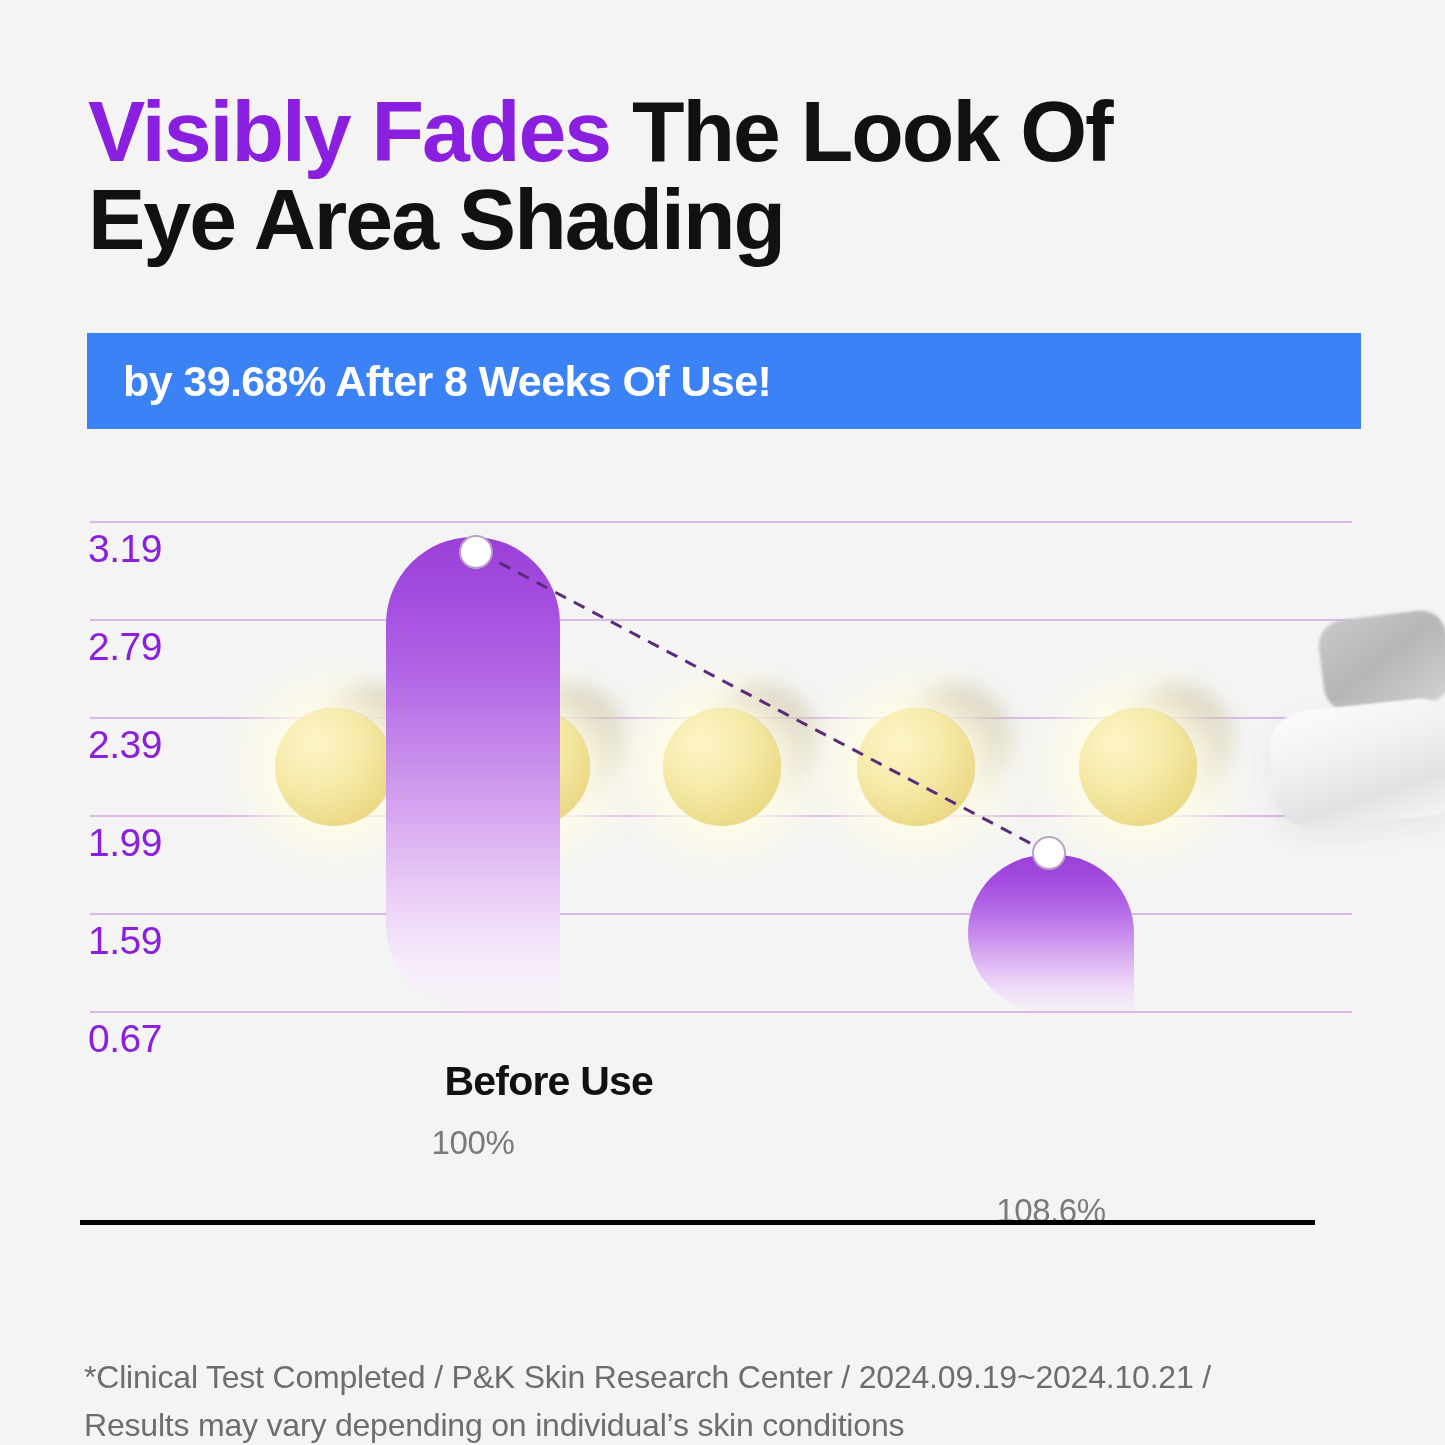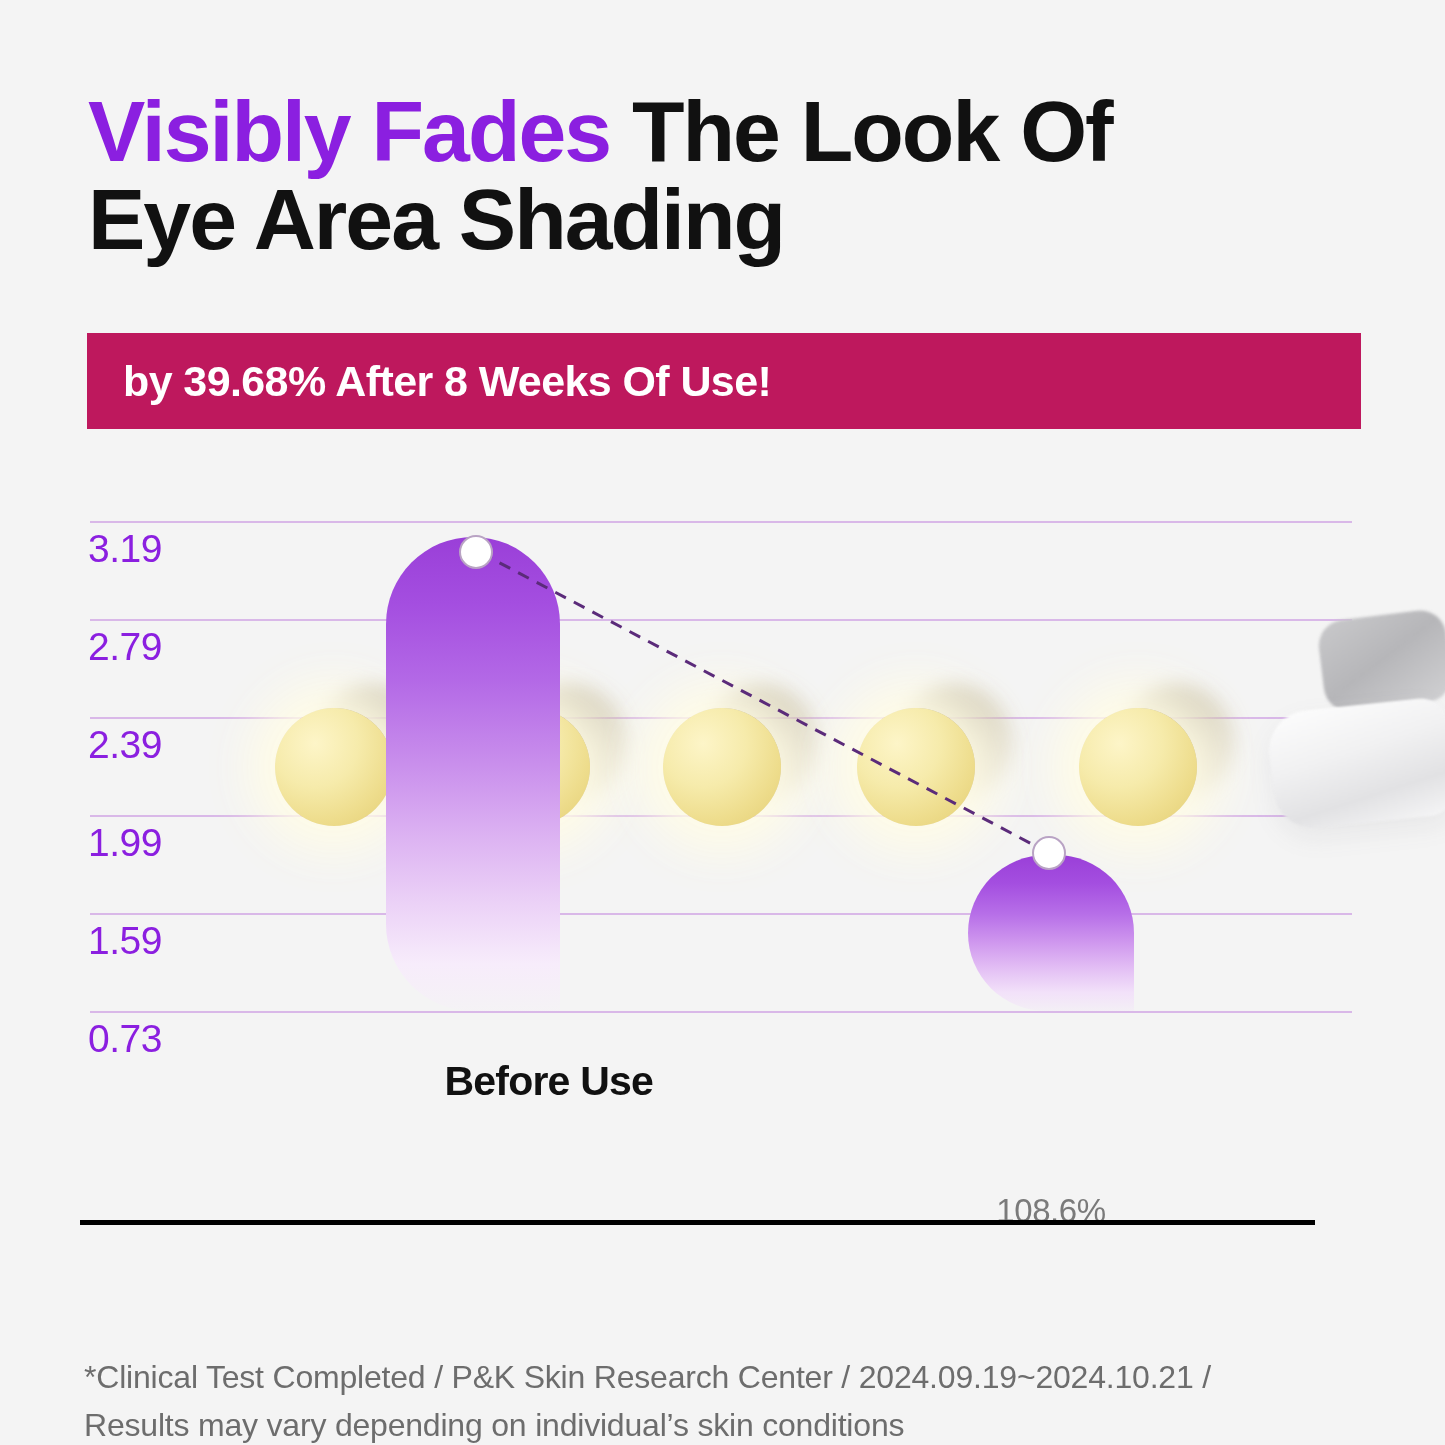--- a/index.html
+++ b/index.html
@@ -17,21 +17,21 @@
     position:absolute;left:88px;top:88px;width:1200px;
     font-size:86px;line-height:1.02;font-weight:bold;
     letter-spacing:-2.0px;color:#111111;
   }
   .headline .hl-accent{color:#8B1FE0;}
   .headline .hl-l2{display:block;}
 
   
   .banner{
     position:absolute;left:87px;top:333px;width:1274px;height:96px;
-    background:#be185d;
+    background:#3b82f6;
   }
   .banner-text{
     position:absolute;left:36px;top:50%;transform:translateY(-50%);
     color:#ffffff;font-size:43px;font-weight:bold;letter-spacing:-0.6px;
     white-space:nowrap;
   }
 
   
   .chart{position:absolute;left:0;top:0;width:1445px;height:1103px;}
 
@@ -185,23 +185,24 @@
     </svg>
 
     <div class="marker" style="left:459px;top:535px;"></div>
     <div class="marker" style="left:1032px;top:836px;"></div>
 
     <div class="ytick" style="top:527px;">3.19</div>
     <div class="ytick" style="top:625px;">2.79</div>
     <div class="ytick" style="top:723px;">2.39</div>
     <div class="ytick" style="top:821px;">1.99</div>
     <div class="ytick" style="top:919px;">1.59</div>
-    <div class="ytick" style="top:1017px;">0.73</div>
+    <div class="ytick" style="top:1017px;">0.67</div>
 
     <div class="cat-label dark" style="left:293px;top:1058px;width:360px;text-align:right;">Before Use</div>
+    <div class="cat-pct" style="left:293px;top:1124px;width:360px;">100%</div>
 
     <div class="cat-pct" style="left:871px;top:1192px;width:360px;">108.6%</div>
 
   </div>
 
   <div class="divider"></div>
   <div class="footnote">*Clinical Test Completed / P&amp;K Skin Research Center / 2024.09.19~2024.10.21 / Results may vary depending on individual’s skin conditions</div>
 
 </div>
 

